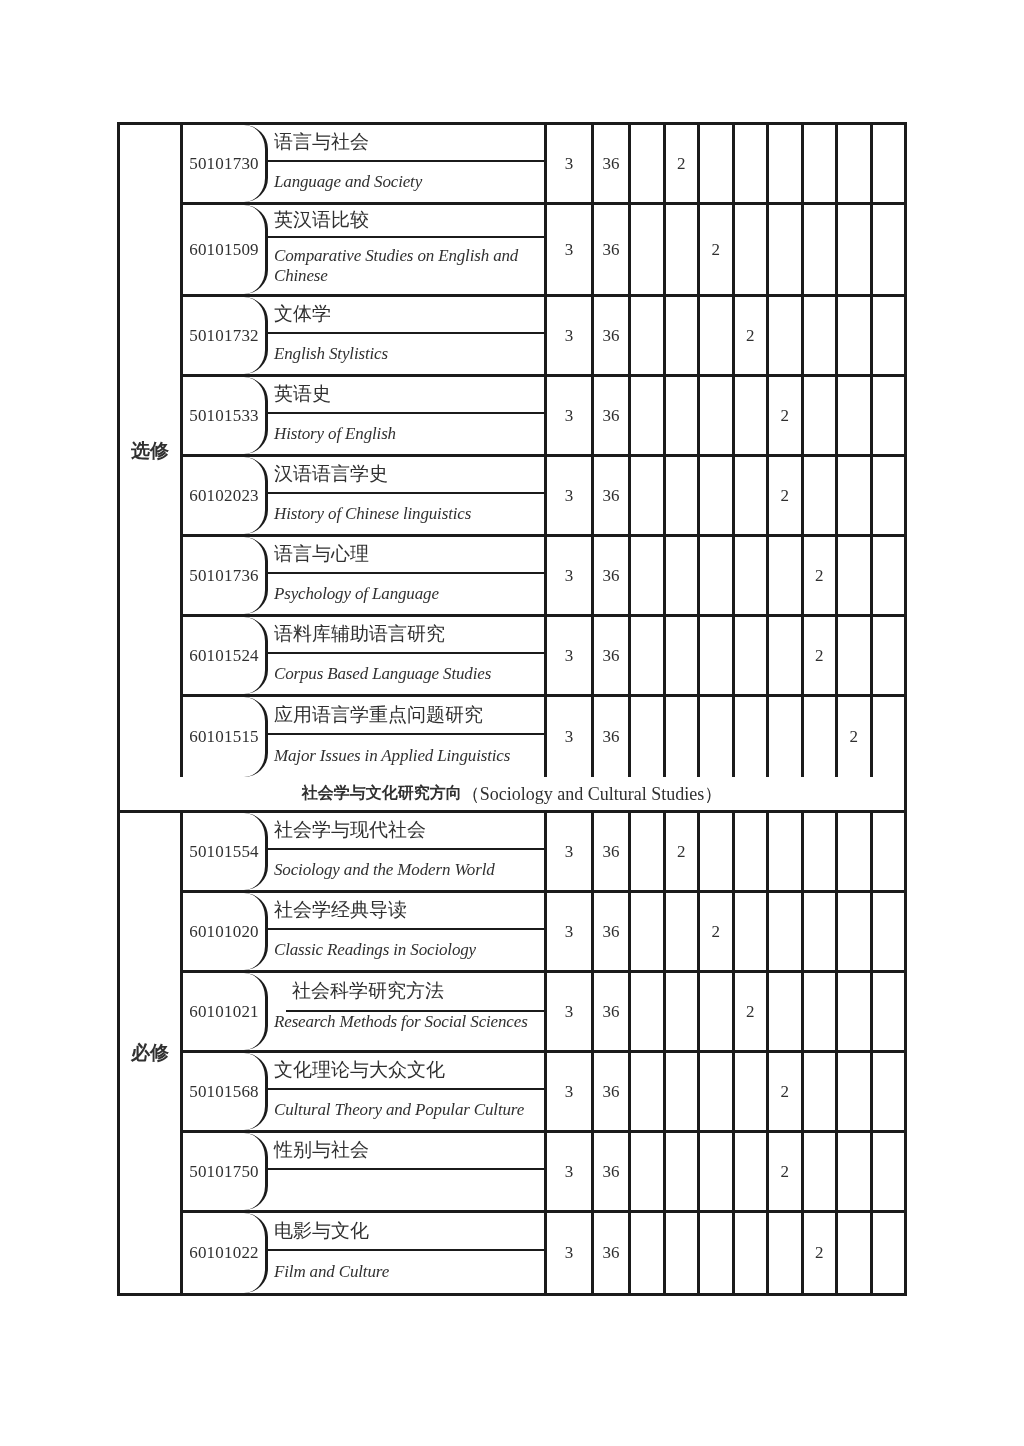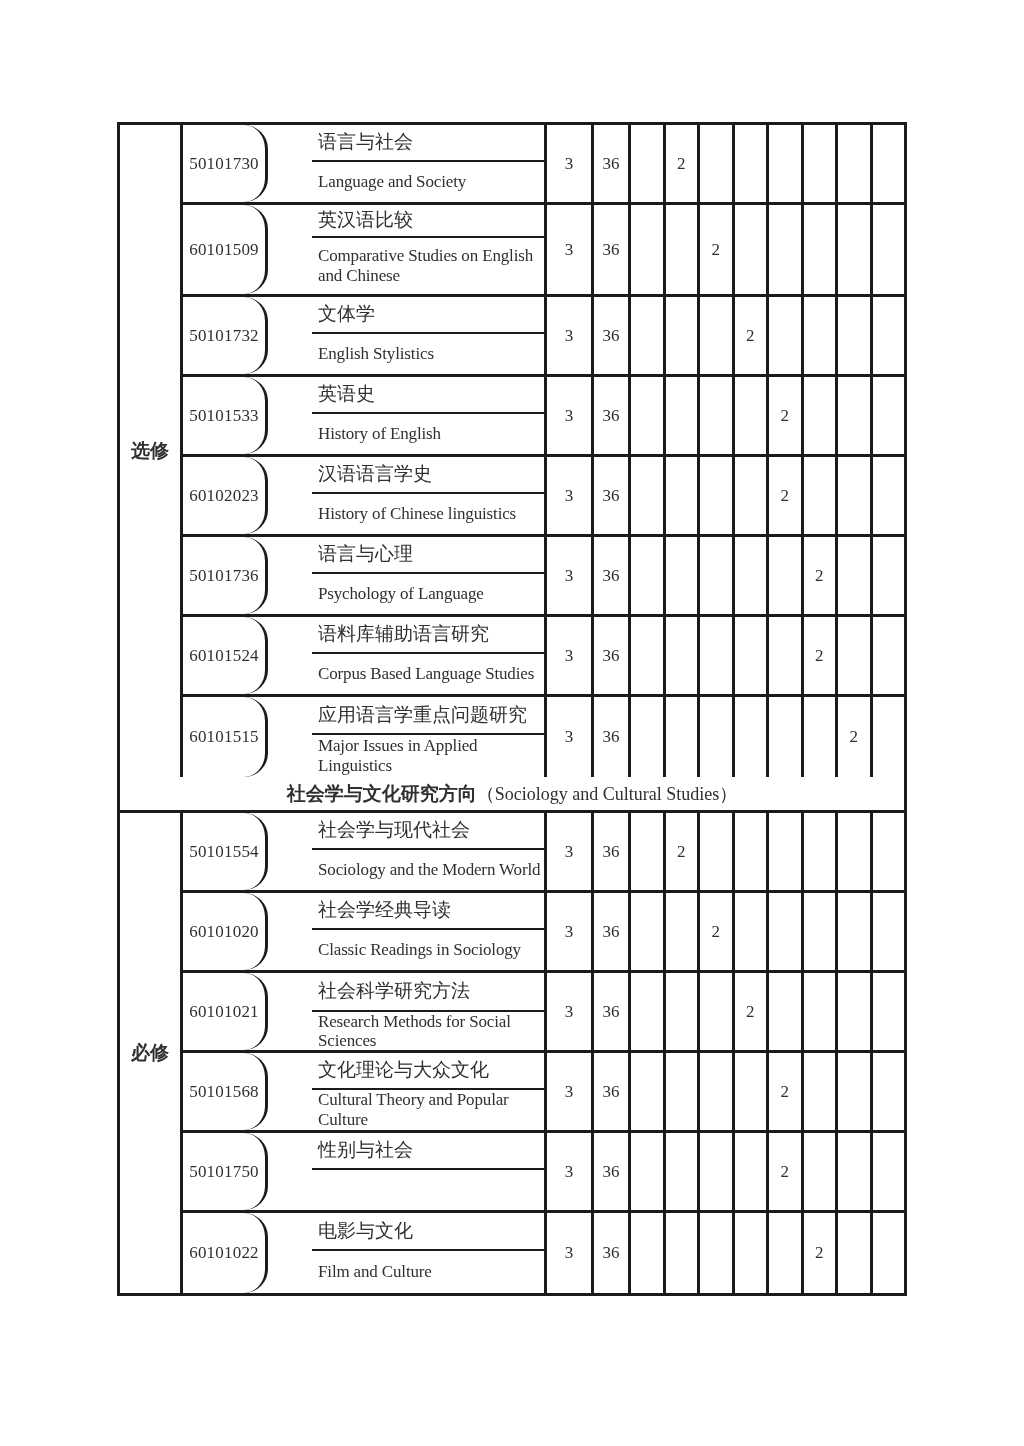--- a/index.html
+++ b/index.html
@@ -28,43 +28,43 @@
   .row.tall { height:92px; }
   .section .row:last-child { border-bottom:none; }
   .cell {
     box-sizing:border-box; border-right:3px solid #1b1b1b;
     display:flex; align-items:center; justify-content:center;
     font-size:17px;
   }
   .code-cell { width:85px; letter-spacing:0.2px;border-radius:24px; }
   .name-cell {
     width:279px; box-sizing:border-box; border-right:3px solid #1b1b1b;
-    display:flex; flex-direction:column;padding-left:44px;
+    display:flex; flex-direction:column;
   }
   .zh-cell {
     height:48%; box-sizing:border-box; border-bottom:2px solid #1b1b1b;
     display:flex; align-items:center; padding:0 4px 0 6px;
     font-size:19px; white-space:nowrap; overflow:hidden;
   }
   .row.tall .zh-cell { height:37%; }
-  .row.tight .zh-cell { height:50%; }
+  .row.tight .zh-cell { height:50%;margin-left:18px; }
   .en-cell {
     flex:1; display:flex; align-items:center; padding:0 3px 0 6px;
-    font-size:17px; line-height:20px; letter-spacing:-0.15px; overflow:hidden;
+    font-size:17px; line-height:20px; letter-spacing:-0.15px; overflow:hidden;font-style:italic;
   }
   .row.tight .en-cell { align-items:flex-start; line-height:19px; }
   .credit-cell { width:47px; }
   .hours-cell { width:37px; }
   .sem-cell { flex:1; min-width:0; }
   .row .sem-cell:last-child { border-right:none; }
   .divider-row {
     height:36px; box-sizing:border-box; border-bottom:3px solid #1b1b1b;
     display:flex; align-items:center; justify-content:center; white-space:nowrap;
   }
-  .div-zh { font-weight:bold; font-size:19px; }
+  .div-zh { font-weight:bold; font-size:16px; }
   .div-en { font-size:18px; }
 </style>
 </head>
 <body>
 
 <div class="page">
   <div class="ctable">
     <div id="section-host-0">
         <div class="section">
     <div class="cat-cell">

